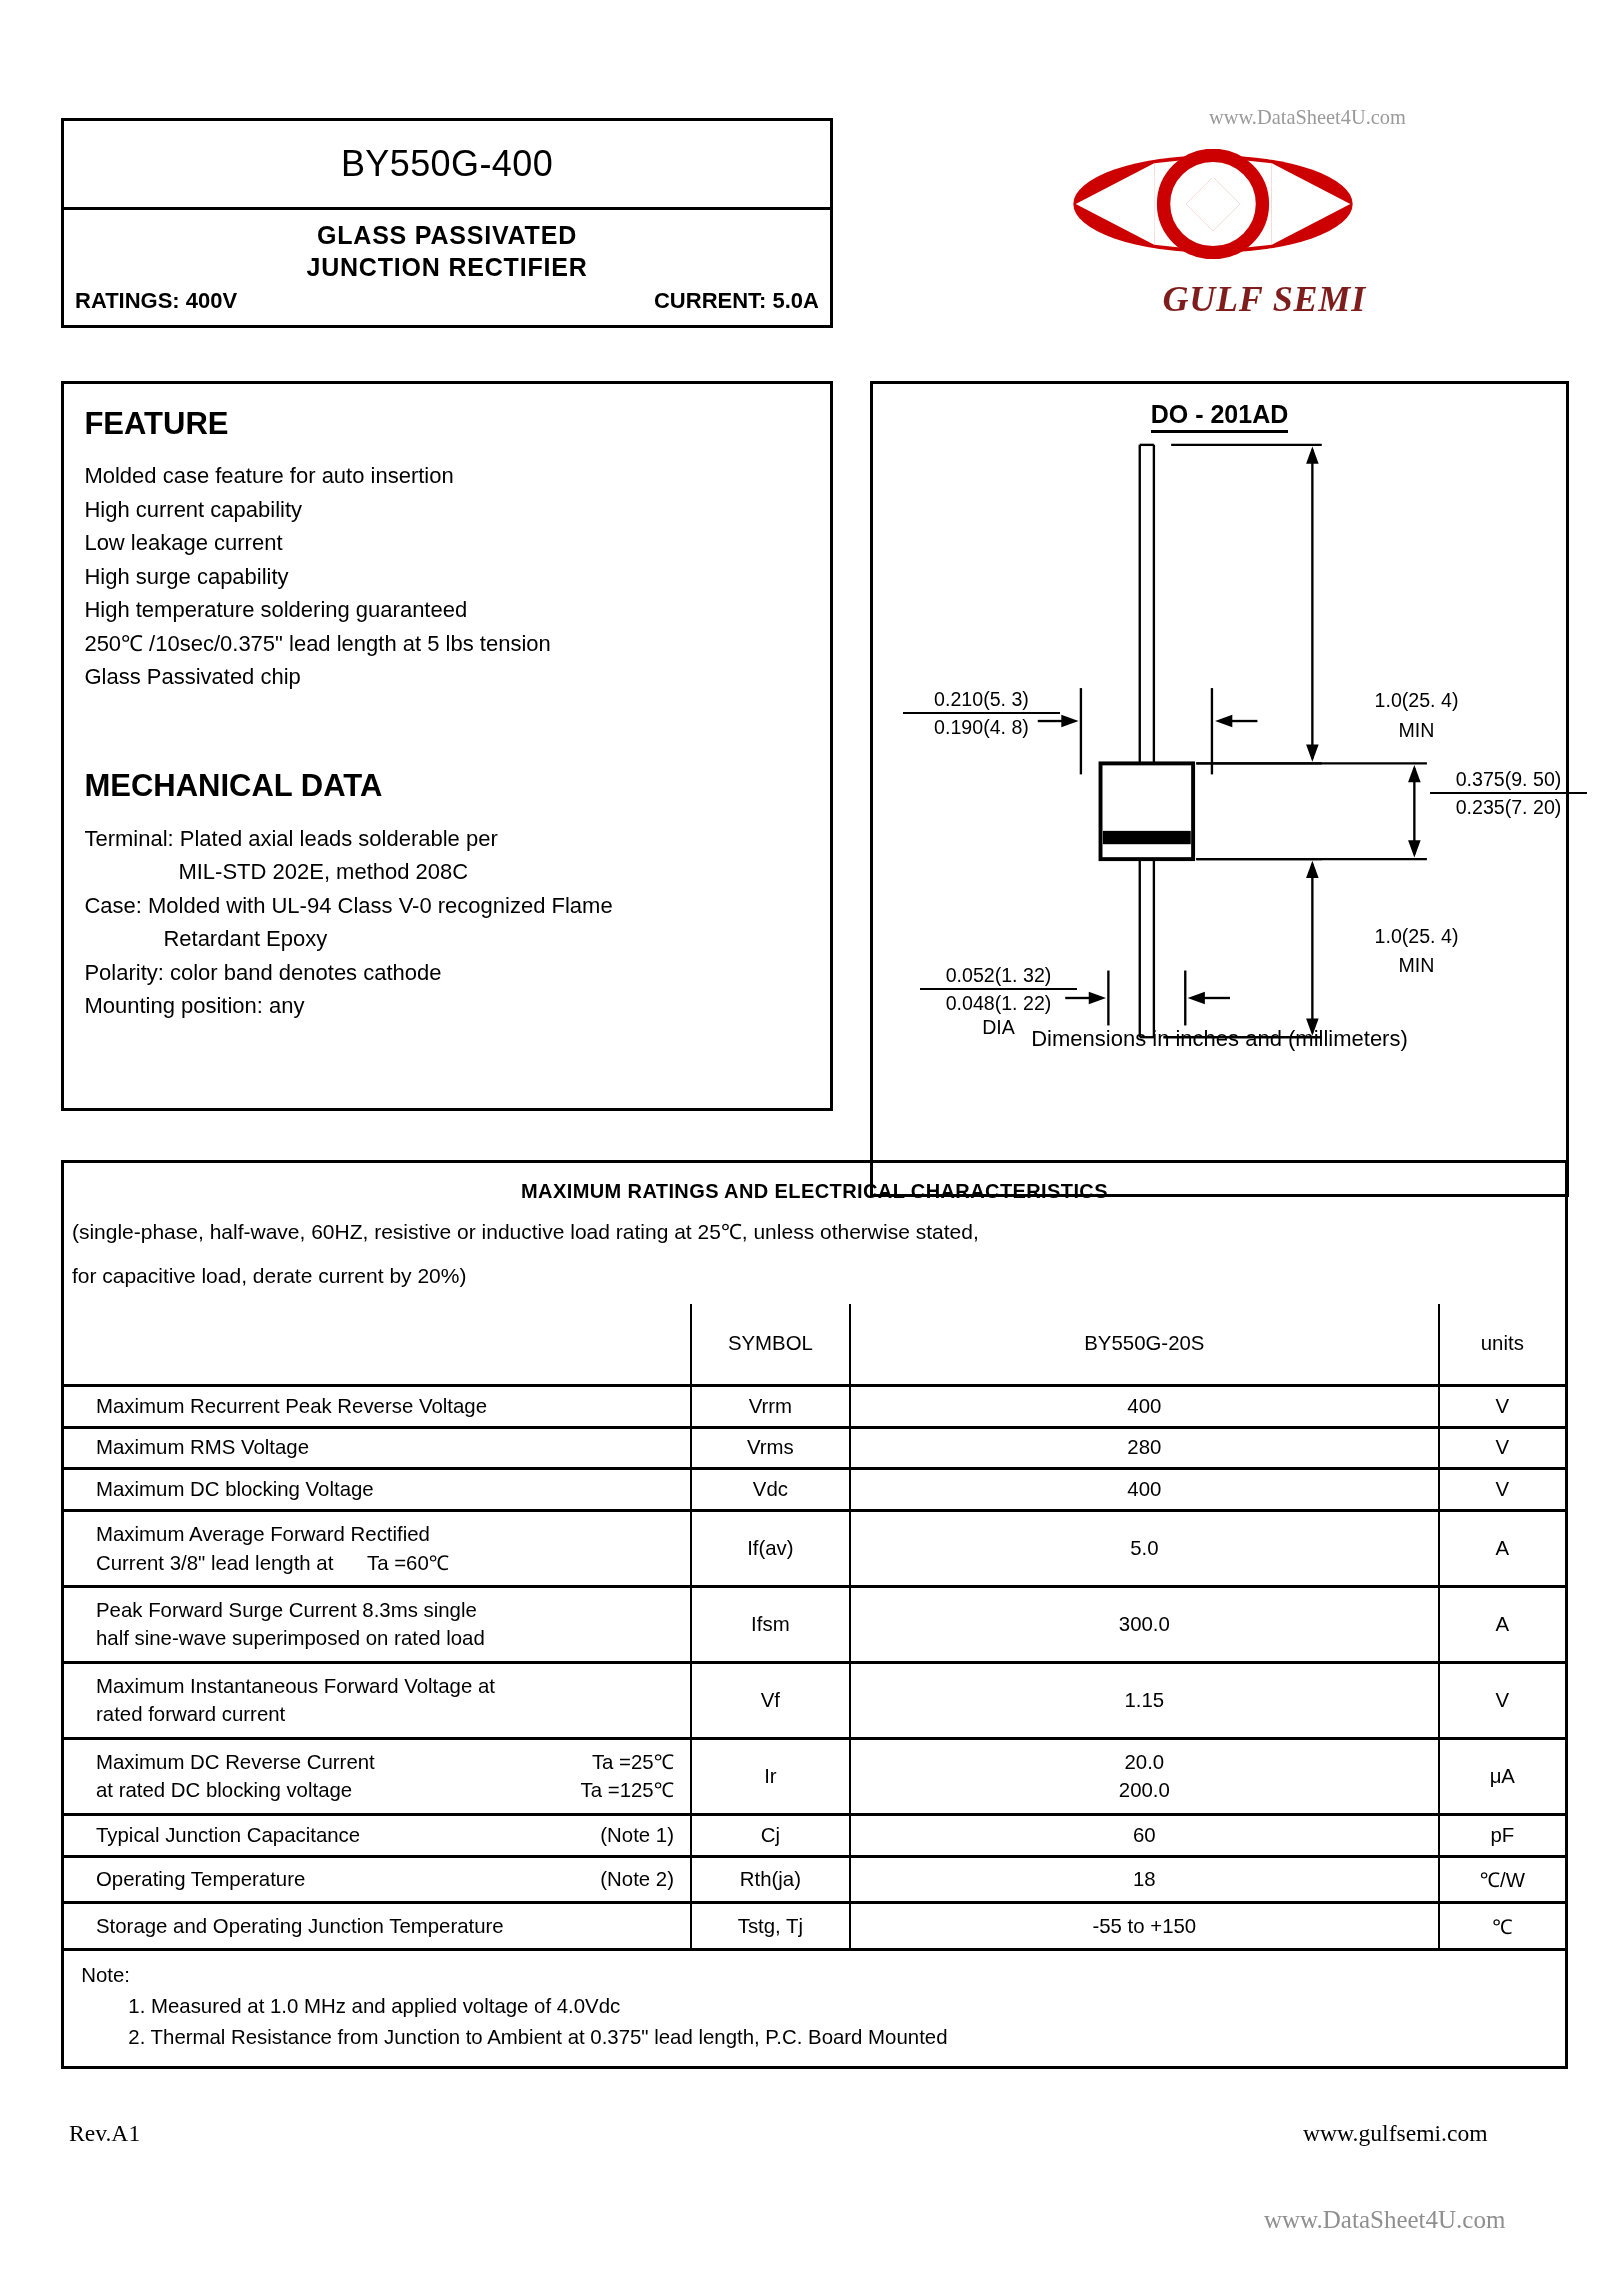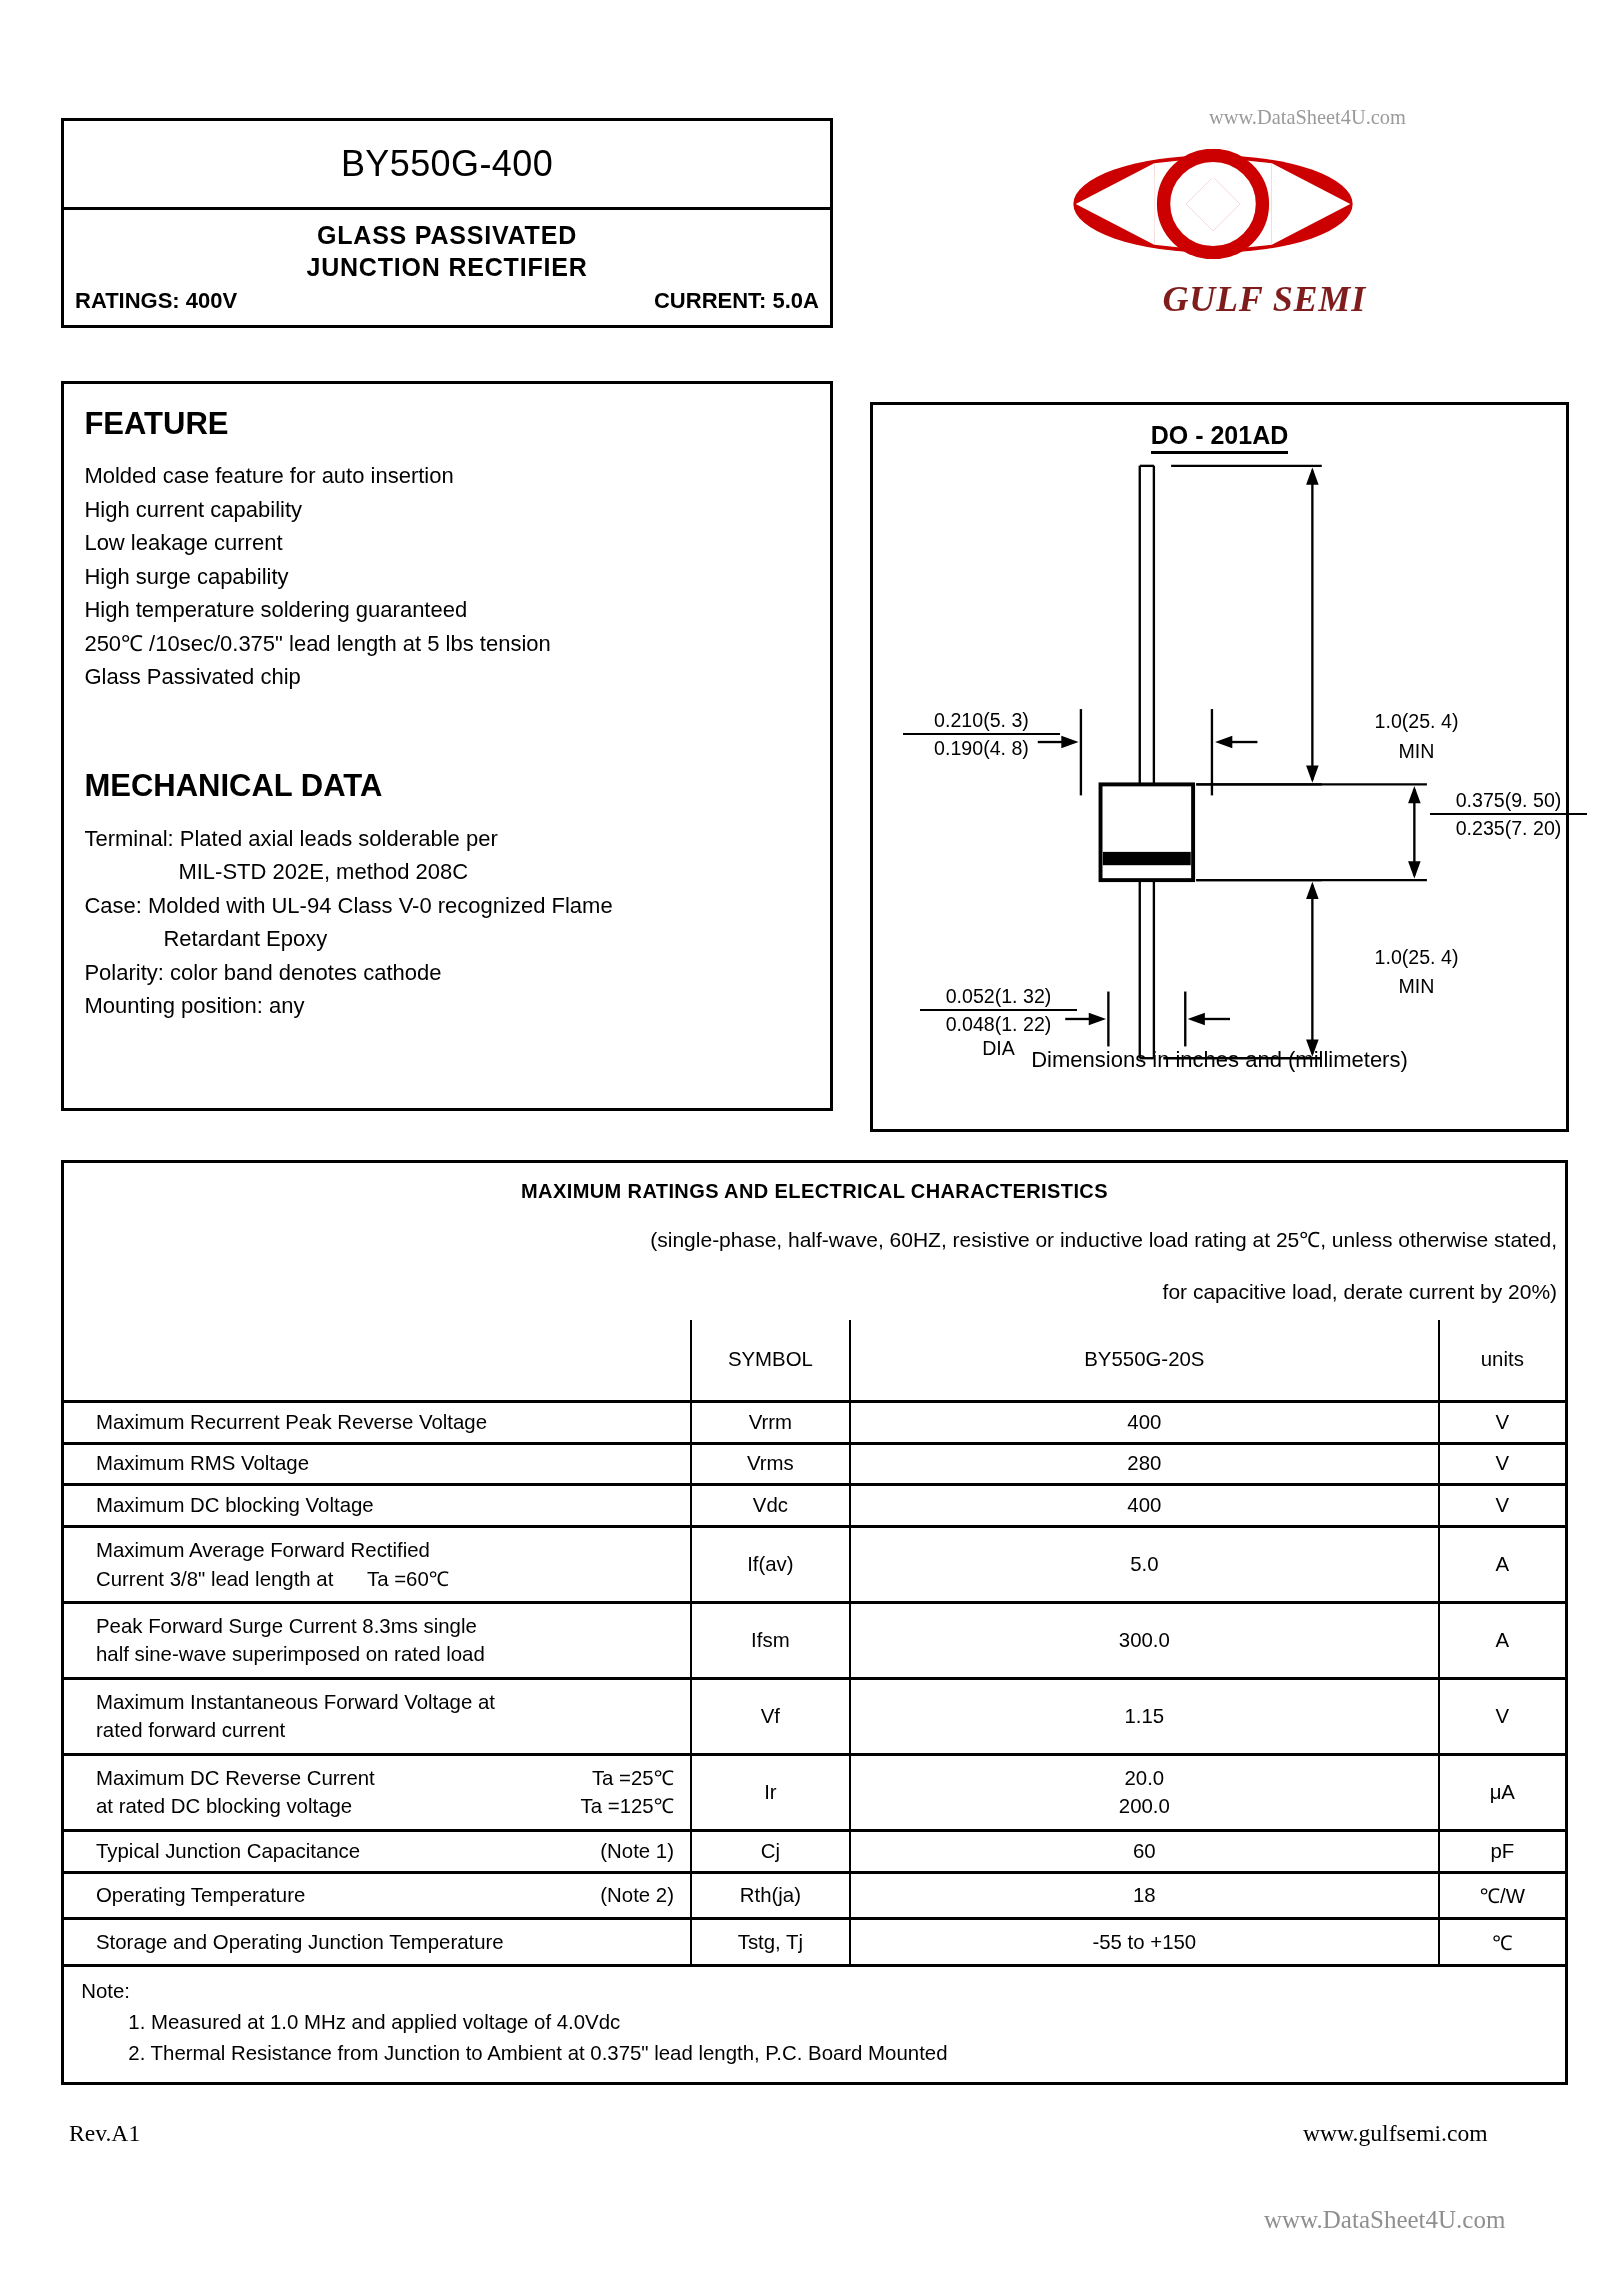--- a/index.html
+++ b/index.html
@@ -30,37 +30,37 @@
   
   #feature-box{left:61px;top:381px;width:772px;height:730px;
     border:3.1px solid #000;box-sizing:border-box;padding:19px 20.4px;}
   .sec-head{font-weight:bold;font-size:31px;margin:3.1px 0 17.3px 0;}
   .sec-head.second{margin-top:75px;}
   .body-line{font-size:22px;line-height:1.52;white-space:pre;}
   .indent-1{padding-left:94px;}
   .indent-2{padding-left:79px;}
 
   
-  #pkg-box{left:870px;top:402px;width:699px;height:730px;
+  #pkg-box{left:870px;top:381px;width:699px;height:816px;
     border:3.1px solid #000;box-sizing:border-box;}
   #pkg-title{text-align:center;margin-top:15.7px;font-weight:bold;font-size:25px;}
   #pkg-title span{border-bottom:3.1px solid #000;padding-bottom:2.4px;}
   #pkg-canvas{position:relative;width:100%;height:628px;}
   #pkg-caption{position:absolute;left:0;top:597px;width:100%;text-align:center;font-size:22px;}
 
   .dim-txt{position:absolute;font-size:19.6px;white-space:nowrap;line-height:1.25;}
   .frac{position:absolute;font-size:19.6px;text-align:center;white-space:nowrap;}
   .frac .top{border-bottom:2.4px solid #000;padding:0 1.6px 1.6px 1.6px;}
   .frac .bot{padding-top:1.6px;}
 
   
   #ratings{left:61px;top:1160px;width:1507px;border:3.1px solid #000;box-sizing:border-box;}
   #ratings-head{padding:17.3px 7.9px 14px 7.9px;}
   #rh-title{text-align:center;font-weight:bold;font-size:20px;letter-spacing:0.4px;}
-  .rh-sub{text-align:right;font-size:21px;line-height:1.35;margin-top:23px;}
+  .rh-sub{text-align:left;font-size:21px;line-height:1.35;margin-top:15px;}
   table{border-collapse:collapse;width:100%;font-size:20.4px;table-layout:fixed;}
   table td{border-top:3.1px solid #000;border-right:2.4px solid #000;padding:7.9px 4.7px;vertical-align:middle;}
   table td:last-child{border-right:none;}
   .c-desc{width:589px;padding-left:32px;}
   .c-sym{width:148px;text-align:center;}
   .c-val{text-align:center;}
   .c-unit{width:116px;text-align:center;}
   tr.hdr td{border-top:none;height:64px;text-align:center;}
   tr.hdr td.c-desc{text-align:center;}
   .two-line{line-height:1.4;}

